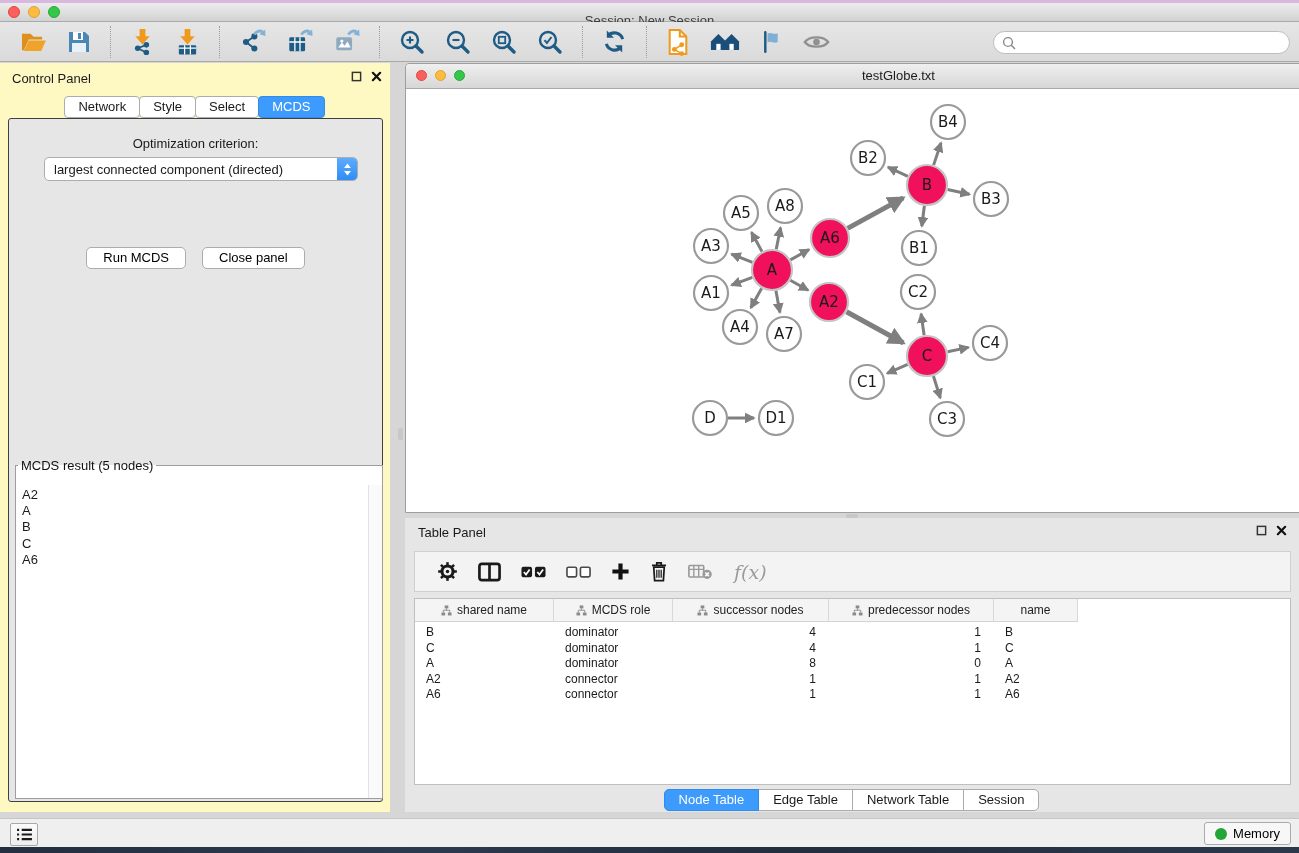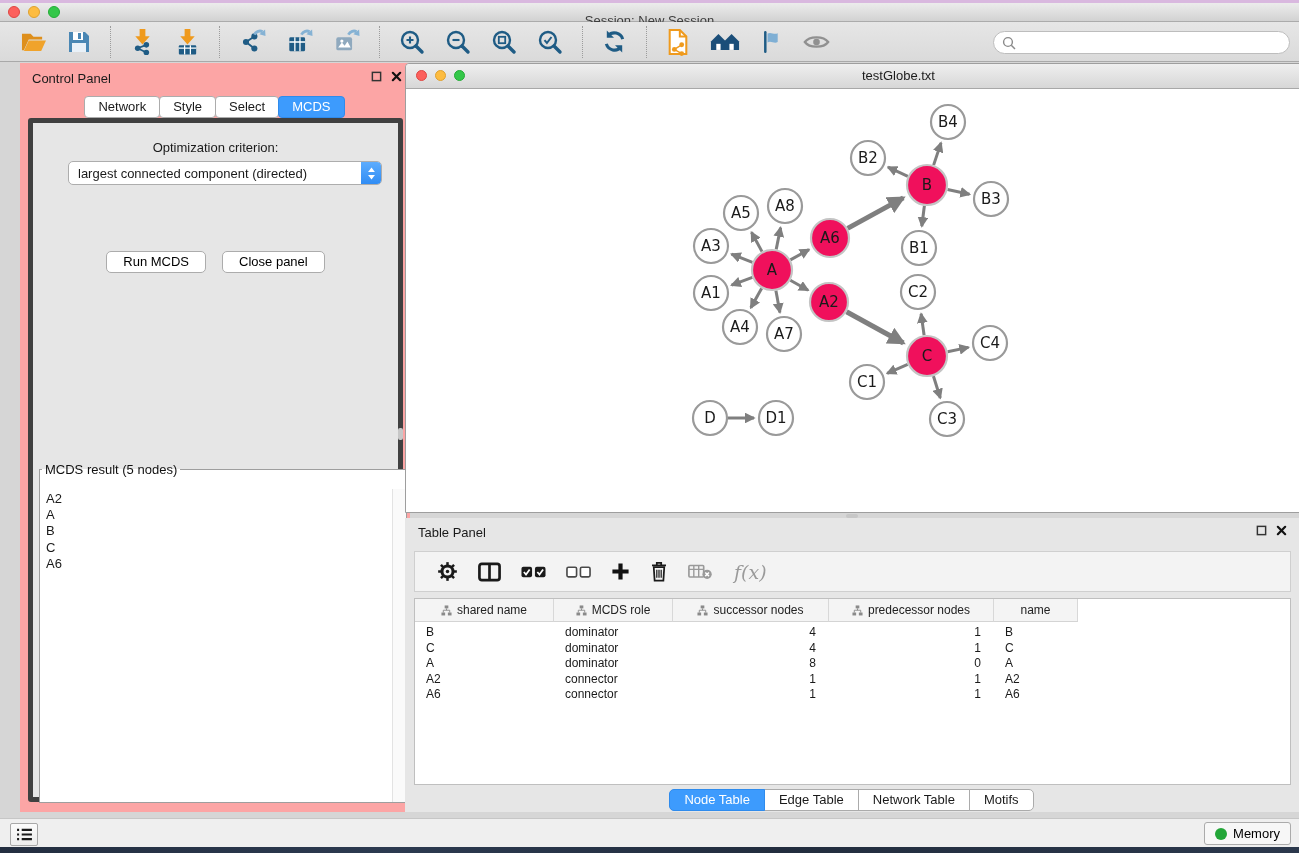--- a/index.html
+++ b/index.html
@@ -27,30 +27,30 @@
   .tbtn { background:none; border:none; padding:2px 6px; margin:0 4px; cursor:default;
     display:flex; align-items:center; }
   .sep { width:1px; height:32px; border-left:1px dotted #9c9c9c; margin:0 9px; }
   .search { position:absolute; right:9px; top:9px; width:297px; height:23px;
     background:#fff; border:1px solid #BDBDBD; border-radius:12px;
     display:flex; align-items:center; padding:0 8px; }
   .search input { border:none; outline:none; flex:1; font-size:13px; margin-left:5px;
     font-family:inherit; background:transparent; }
 
   
-  .cpanel { position:absolute; left:0; top:63px; width:390px; height:749px; background:#fca5a5;margin-left:20px; }
+  .cpanel { position:absolute; left:0; top:63px; width:390px; height:749px; background:#fef9c3; }
   .cpanel-head { position:relative; height:30px; }
   .cpanel-head .ptitle { position:absolute; left:12px; top:8px; font-size:13px; color:#1a1a1a; }
   .win-icons { position:absolute; right:8px; top:8px; display:flex; gap:9px; align-items:center; }
   .cp-tabs { position:absolute; left:0; top:33px; width:100%; display:flex; justify-content:center; }
   .cp-tab { height:22px; line-height:20px; padding:0 13px; background:#fff;
     border:1px solid #ACACAC; border-radius:4px; margin-left:-1px; font-size:13px; }
   .cp-tab.selected { background:#3D9BFD; border-color:#2F8BEC; color:#fff; z-index:2; }
   .cp-content { position:absolute; left:8px; top:55px; width:375px; height:684px;
-    border:5px solid #404040; border-radius:3px; background:#E6E6E6; }
+    border:1px solid #404040; border-radius:3px; background:#E6E6E6; }
   .opt-label { position:absolute; left:0; width:100%; top:17px; text-align:center; font-size:13px; }
   .dropdown { position:absolute; left:35px; top:38px; width:314px; height:24px; background:#fff;
     border:1px solid #ADADAD; border-radius:5px; display:flex; align-items:center; overflow:hidden; }
   .dropdown .ddtext { flex:1; padding-left:9px; font-size:13px; }
   .stepper { width:20px; height:24px; background:linear-gradient(#5FAEFE,#2E8BF4);
     border-radius:0 4px 4px 0; display:flex; align-items:center; justify-content:center; }
   .cp-buttons { position:absolute; left:0; top:128px; width:100%; display:flex;
     justify-content:center; gap:16px; }
   .mac-btn { height:22px; line-height:20px; padding:0 16px; background:#fff;
     border:1px solid #ACACAC; border-radius:5px; font-size:13px; font-family:inherit; }
@@ -563,21 +563,21 @@
           <div class="cell-l">A6</div>
           <div></div>
         </div>
       </div>
     </div>
 
     <div class="ttabs">
       <span class="ttab selected">Node Table</span>
       <span class="ttab">Edge Table</span>
       <span class="ttab">Network Table</span>
-      <span class="ttab">Motifs</span>
+      <span class="ttab">Session</span>
     </div>
   </div>
 
   <div class="statusbar">
     <button class="listbtn">
       <svg width="17" height="13" viewBox="0 0 18 14">
           <g stroke="#1a1a1a" stroke-width="2.2">
             <path d="M1 2h2.2M6 2h11M1 7h2.2M6 7h11M1 12h2.2M6 12h11"></path>
           </g>
         </svg>

